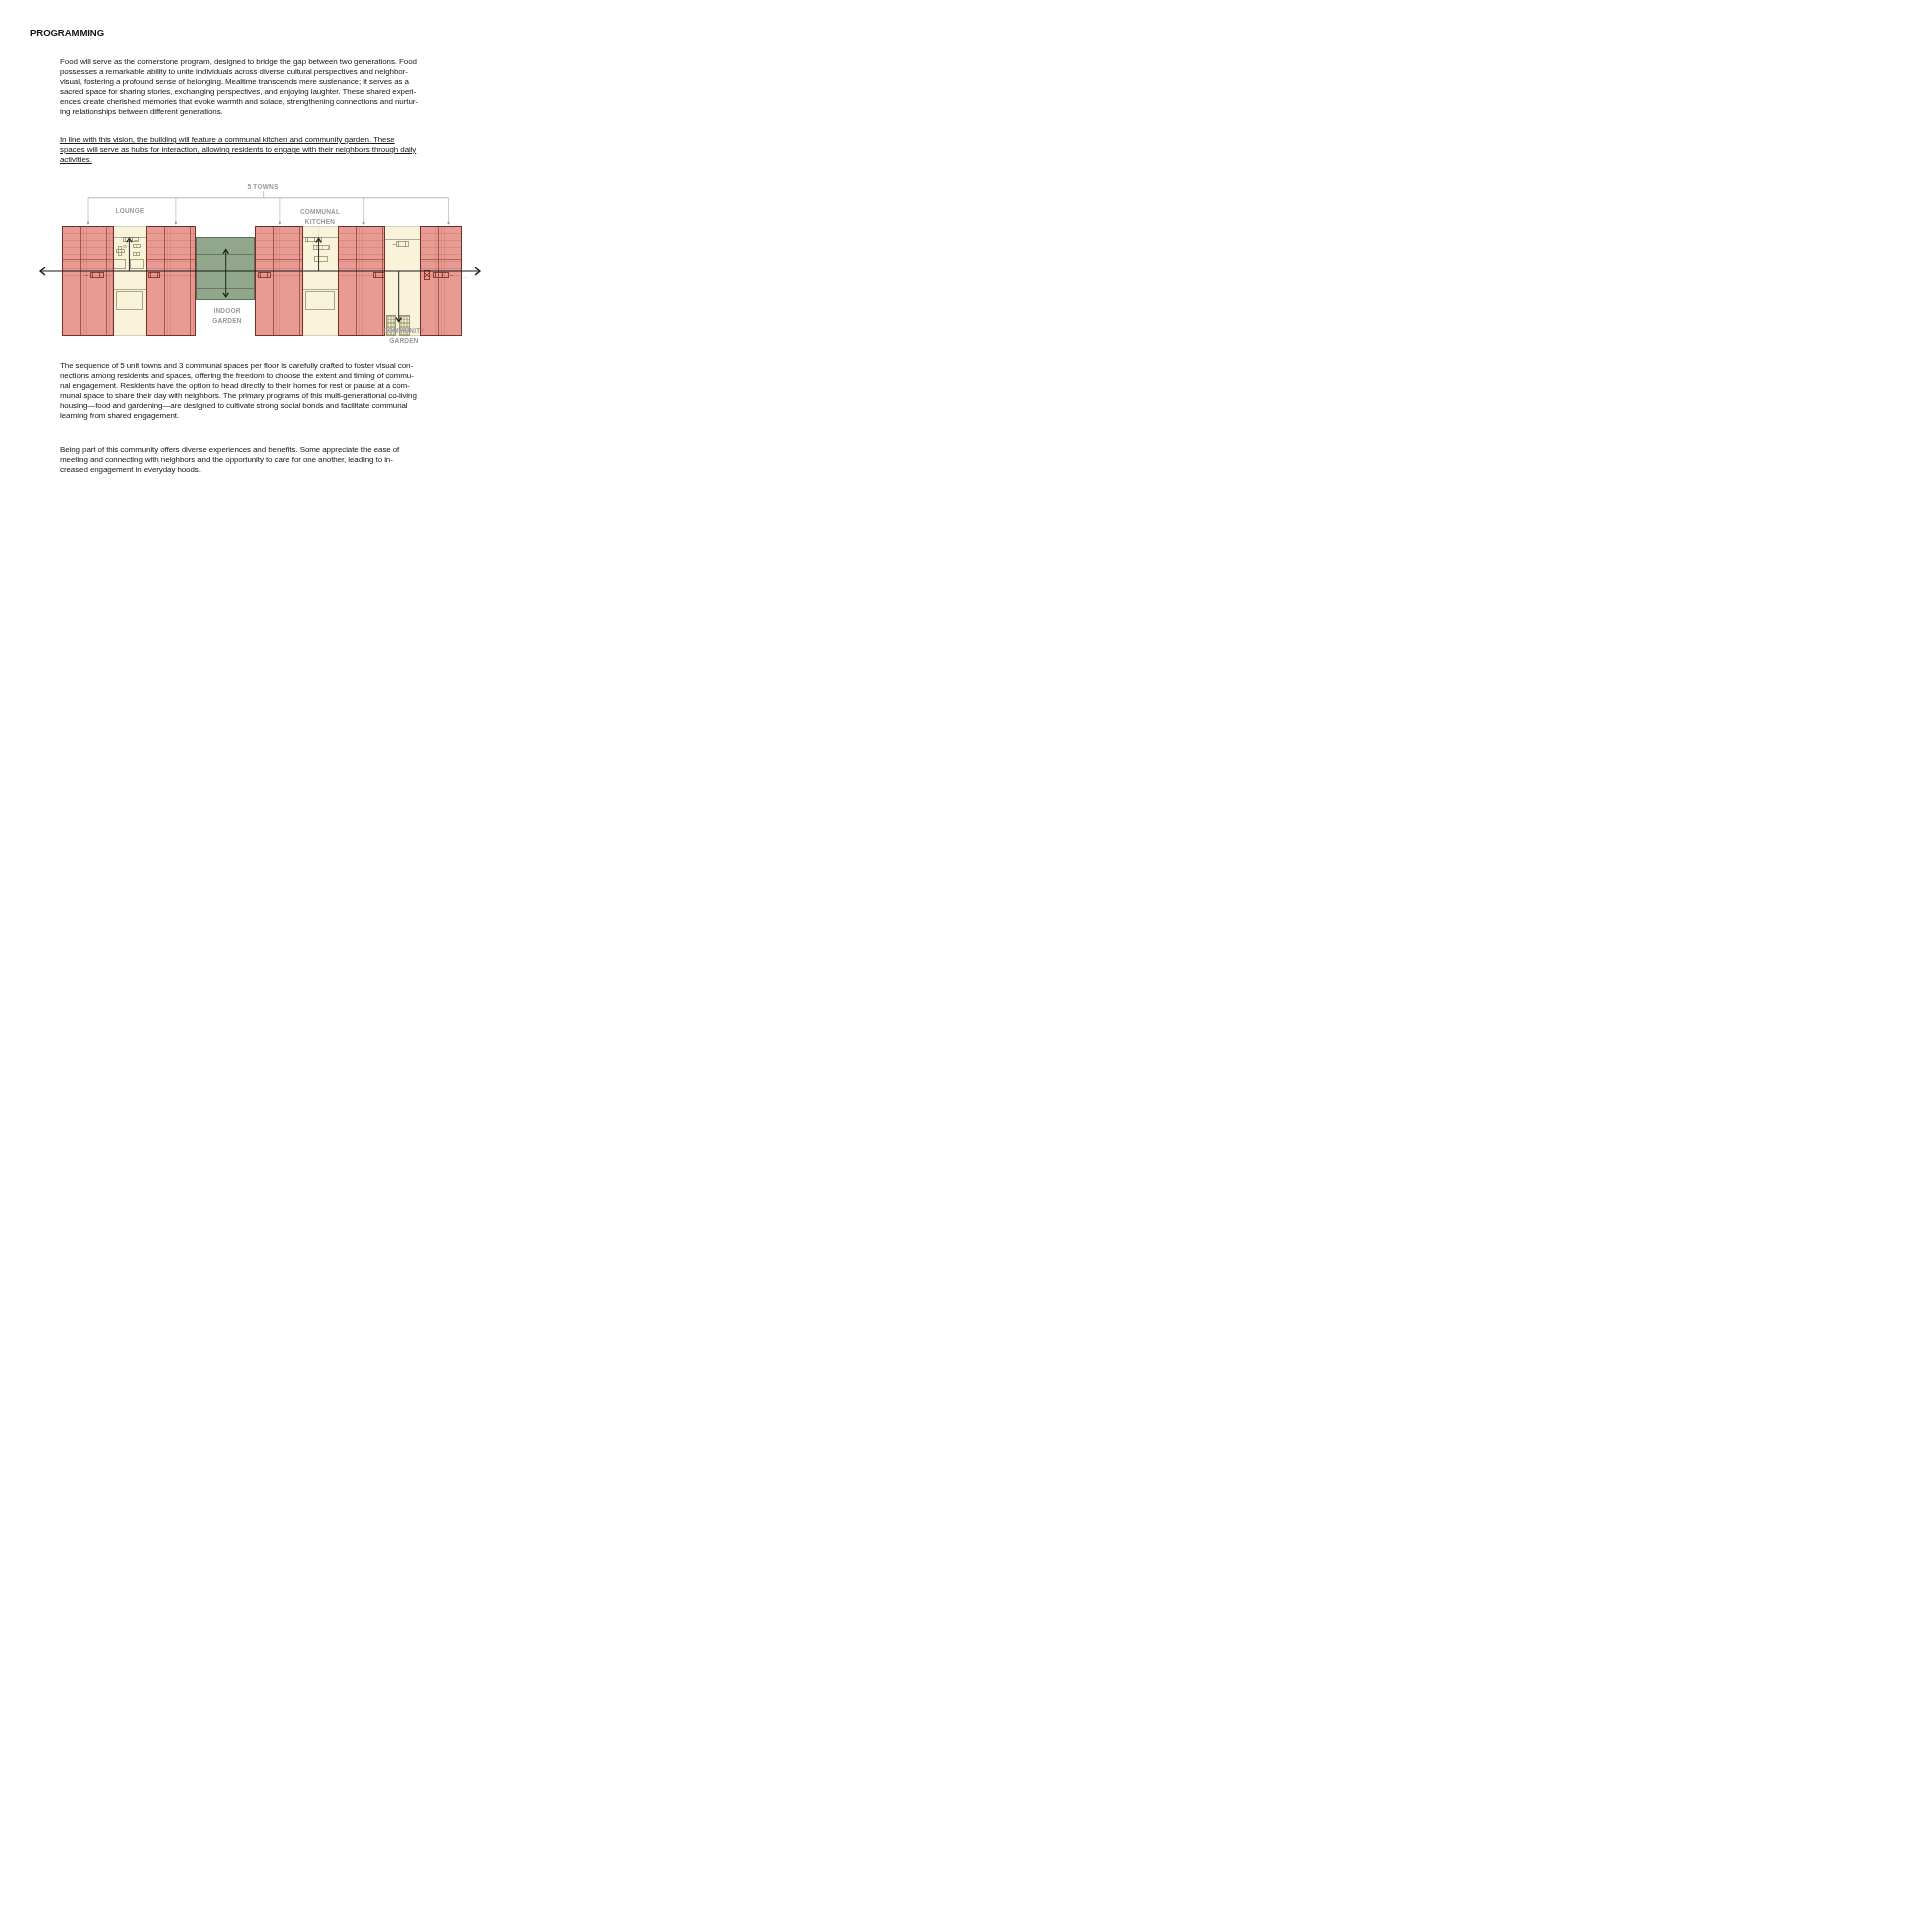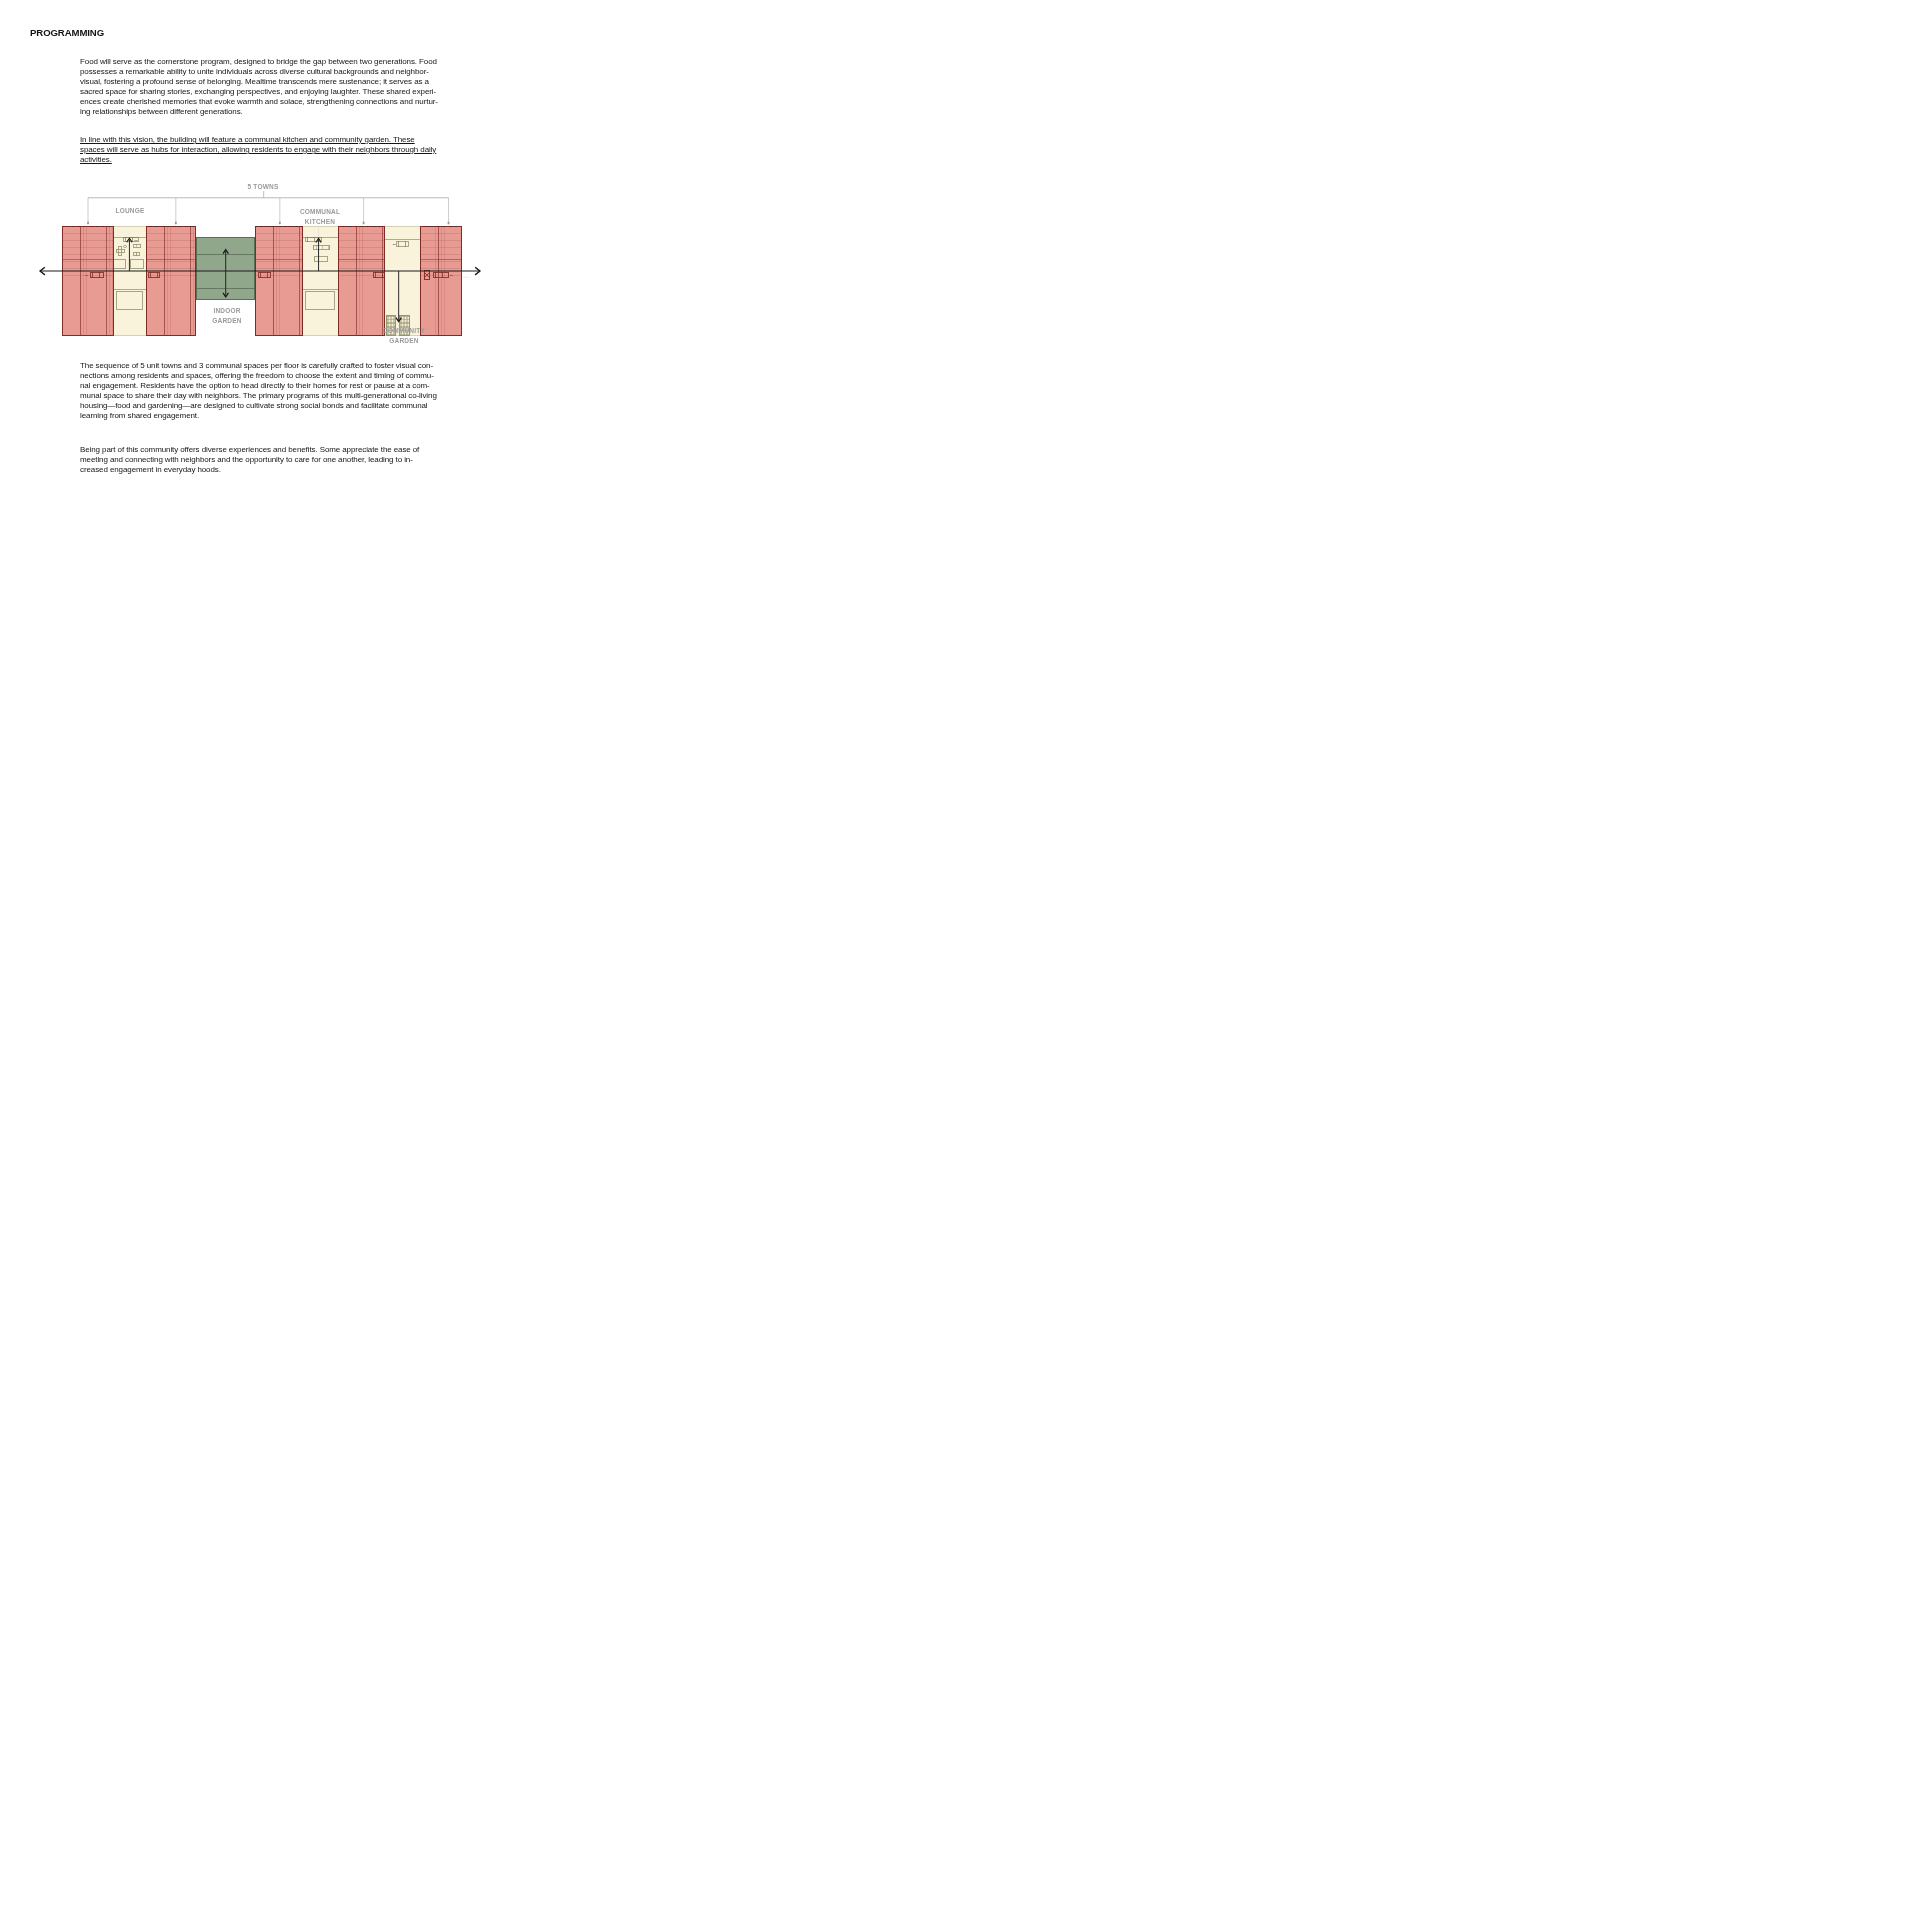--- a/index.html
+++ b/index.html
@@ -8,21 +8,21 @@
   }
   *{box-sizing:border-box; margin:0; padding:0;}
   body{background:#ffffff; font-family:"Liberation Sans", sans-serif;}
   .page{position:relative; width:520px; height:520px; background:#fff; overflow:hidden;}
 
   .heading{position:absolute; left:30px; top:27px; font-size:9.6px; font-weight:700;
     color:#131313; letter-spacing:-0.1px;}
 
   .para{position:absolute; left:60px; width:418px; color:#161616; font-size:8px;
     line-height:10px; letter-spacing:-0.1px;}
-  .para .line{white-space:nowrap;margin-left:20px;}
+  .para .line{white-space:nowrap;}
 
   
   .blk{position:absolute; top:226px; height:110px;}
   .town{background-color:var(--unit-fill);
     border:0.5px solid var(--unit-wall);
     background-image:
       linear-gradient(180deg, transparent 0 44px, rgba(127,43,38,.9) 44px 44px, transparent 44px 58px, rgba(127,43,38,.9) 58px 58px, transparent 58px),
       linear-gradient(180deg, transparent 0 32px, rgba(127,43,38,.5) 32px 33px, transparent 33px 77px, rgba(127,43,38,.5) 77px 77px, transparent 77px 101px, rgba(127,43,38,.4) 101px 101px, transparent 101px),
       repeating-linear-gradient(90deg, rgba(127,43,38,.6) 0 0.4px, transparent 0.4px 8.7px),
       repeating-linear-gradient(0deg, rgba(127,43,38,.15) 0 0.3px, transparent 0.3px 3.5px),
@@ -69,21 +69,21 @@
 </style>
 </head>
 <body>
 
 <div class="page">
 
   <div class="heading">PROGRAMMING</div>
 
   <div class="para" style="top:57px;">
     <div class="line">Food will serve as the cornerstone program, designed to bridge the gap between two generations. Food</div>
-    <div class="line">possesses a remarkable ability to unite individuals across diverse cultural backgrounds and neighbor-</div>
+    <div class="line">possesses a remarkable ability to unite individuals across diverse cultural perspectives and neighbor-</div>
     <div class="line">visual, fostering a profound sense of belonging. Mealtime transcends mere sustenance; it serves as a</div>
     <div class="line">sacred space for sharing stories, exchanging perspectives, and enjoying laughter. These shared experi-</div>
     <div class="line">ences create cherished memories that evoke warmth and solace, strengthening connections and nurtur-</div>
     <div class="line">ing relationships between different generations.</div>
   </div>
 
   <div class="para" style="top:135px;text-decoration:underline;">
     <div class="line">In line with this vision, the building will feature a communal kitchen and community garden. These</div>
     <div class="line">spaces will serve as hubs for interaction, allowing residents to engage with their neighbors through daily</div>
     <div class="line">activities.</div>

